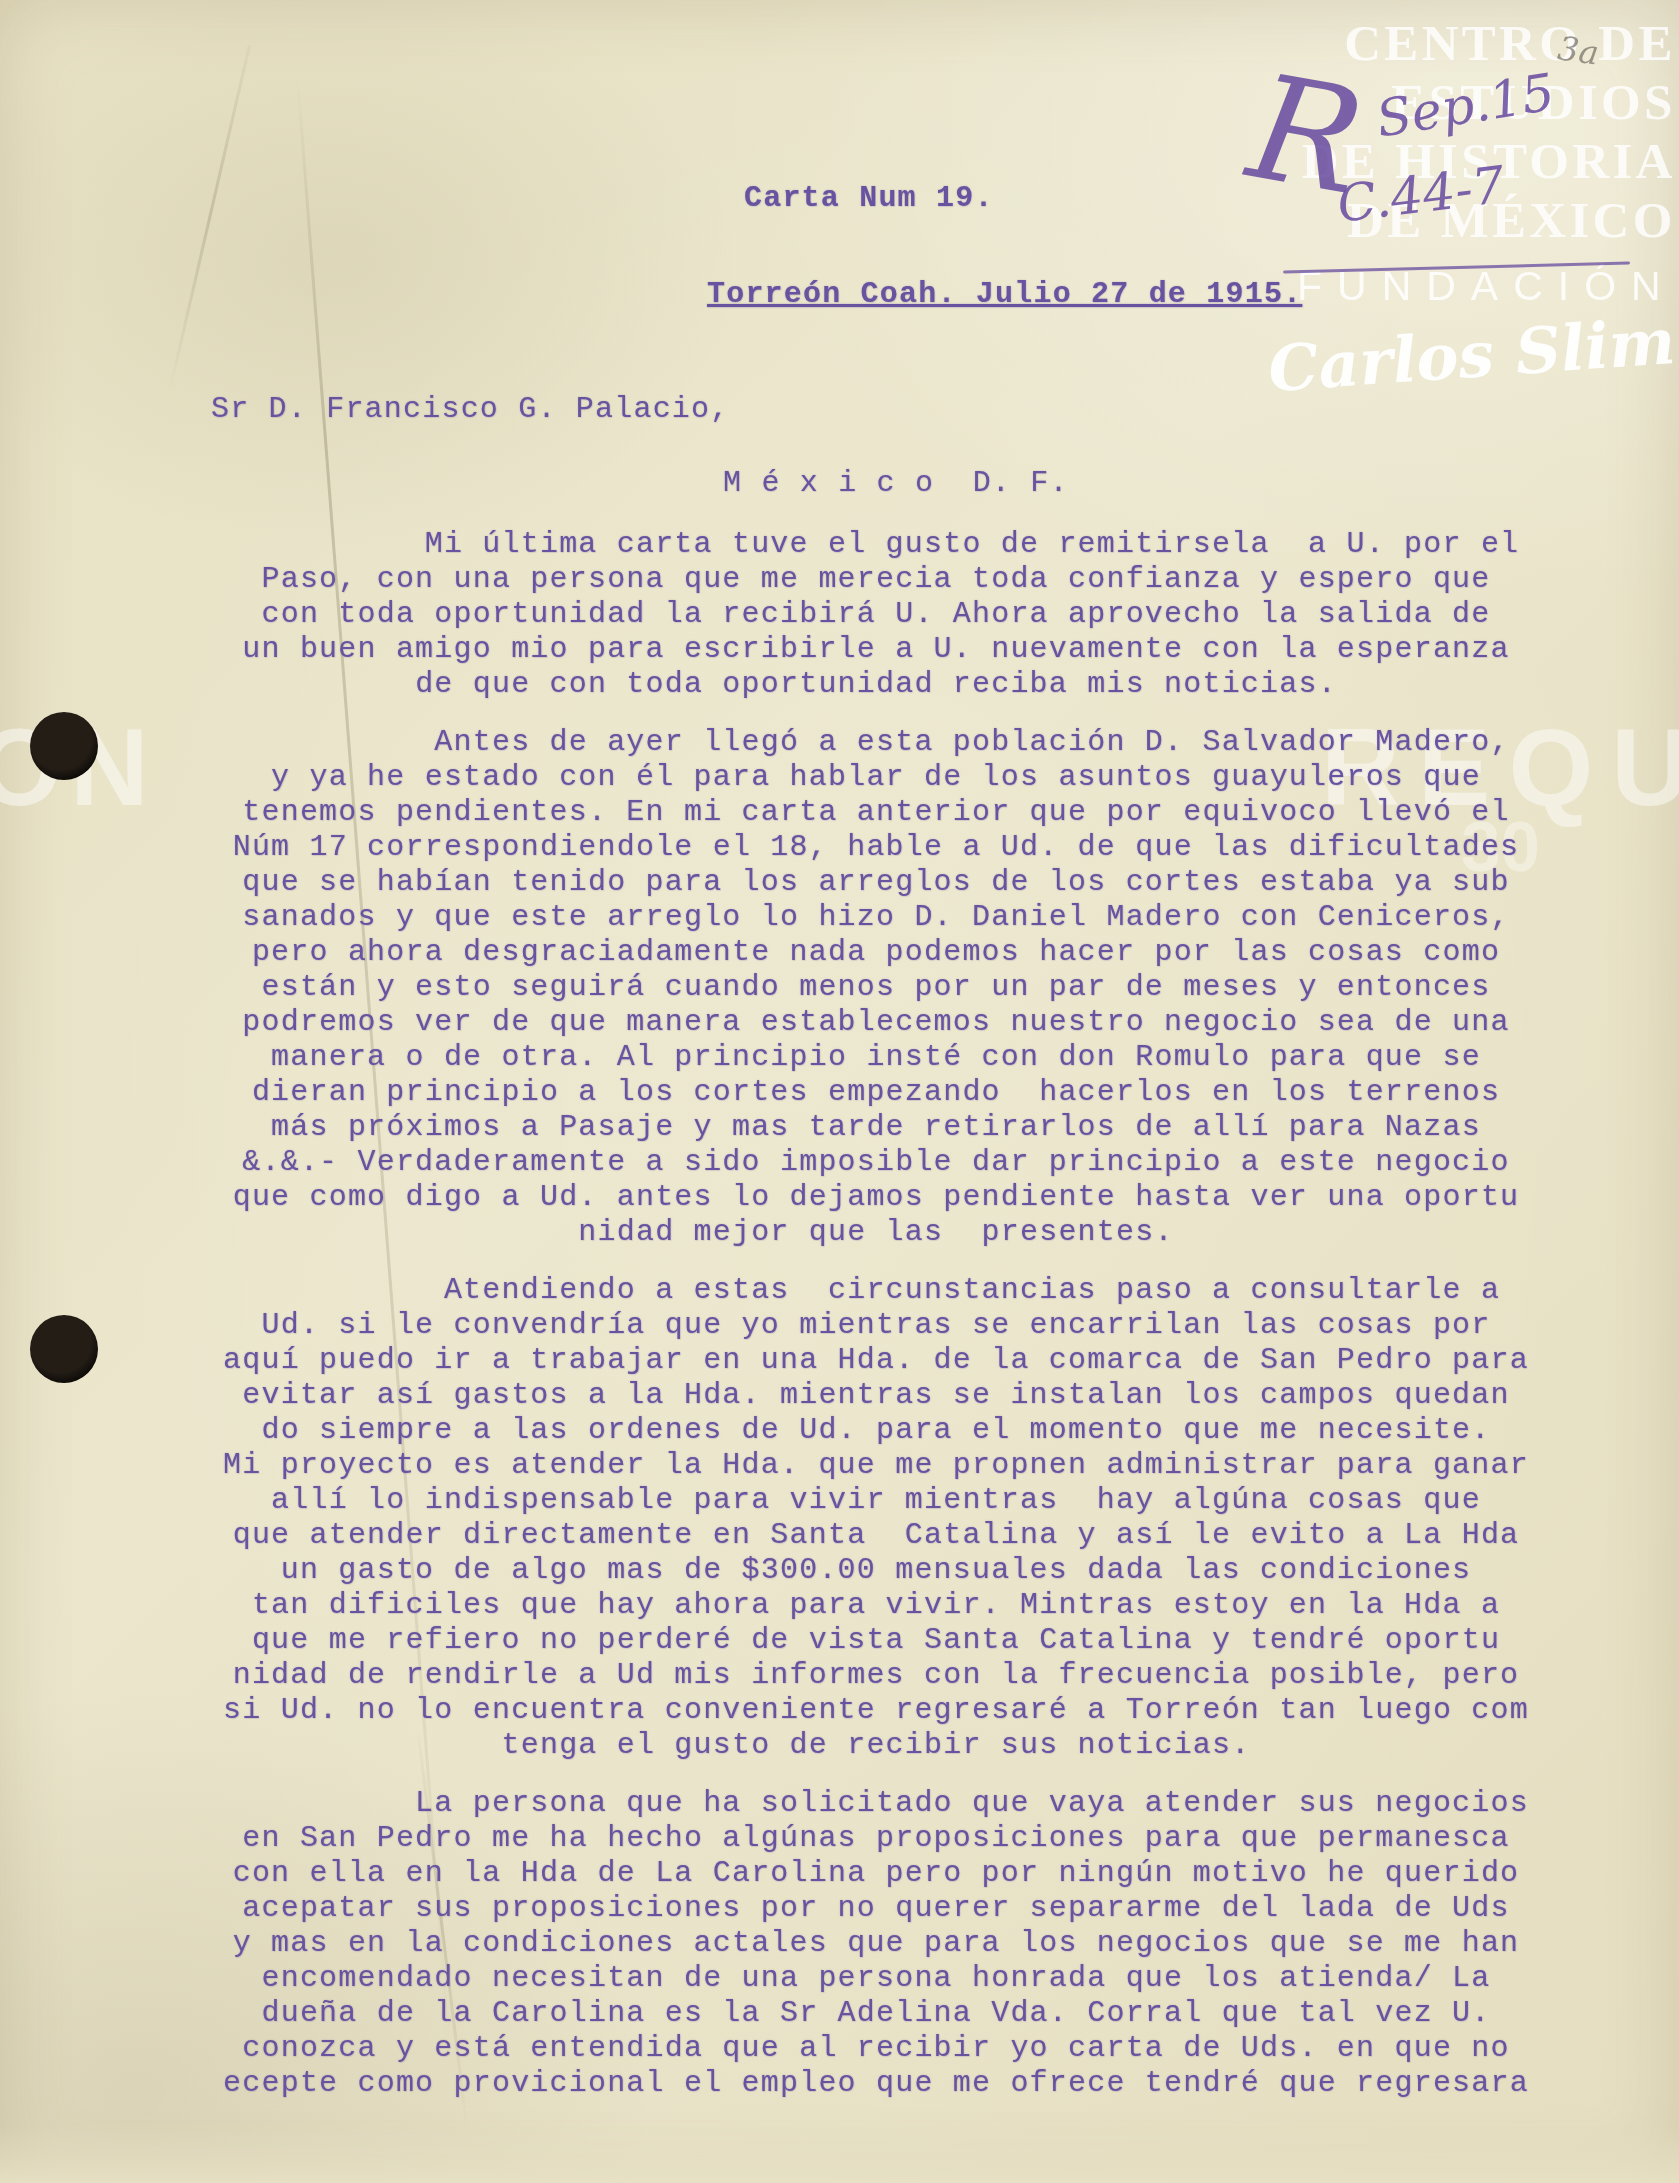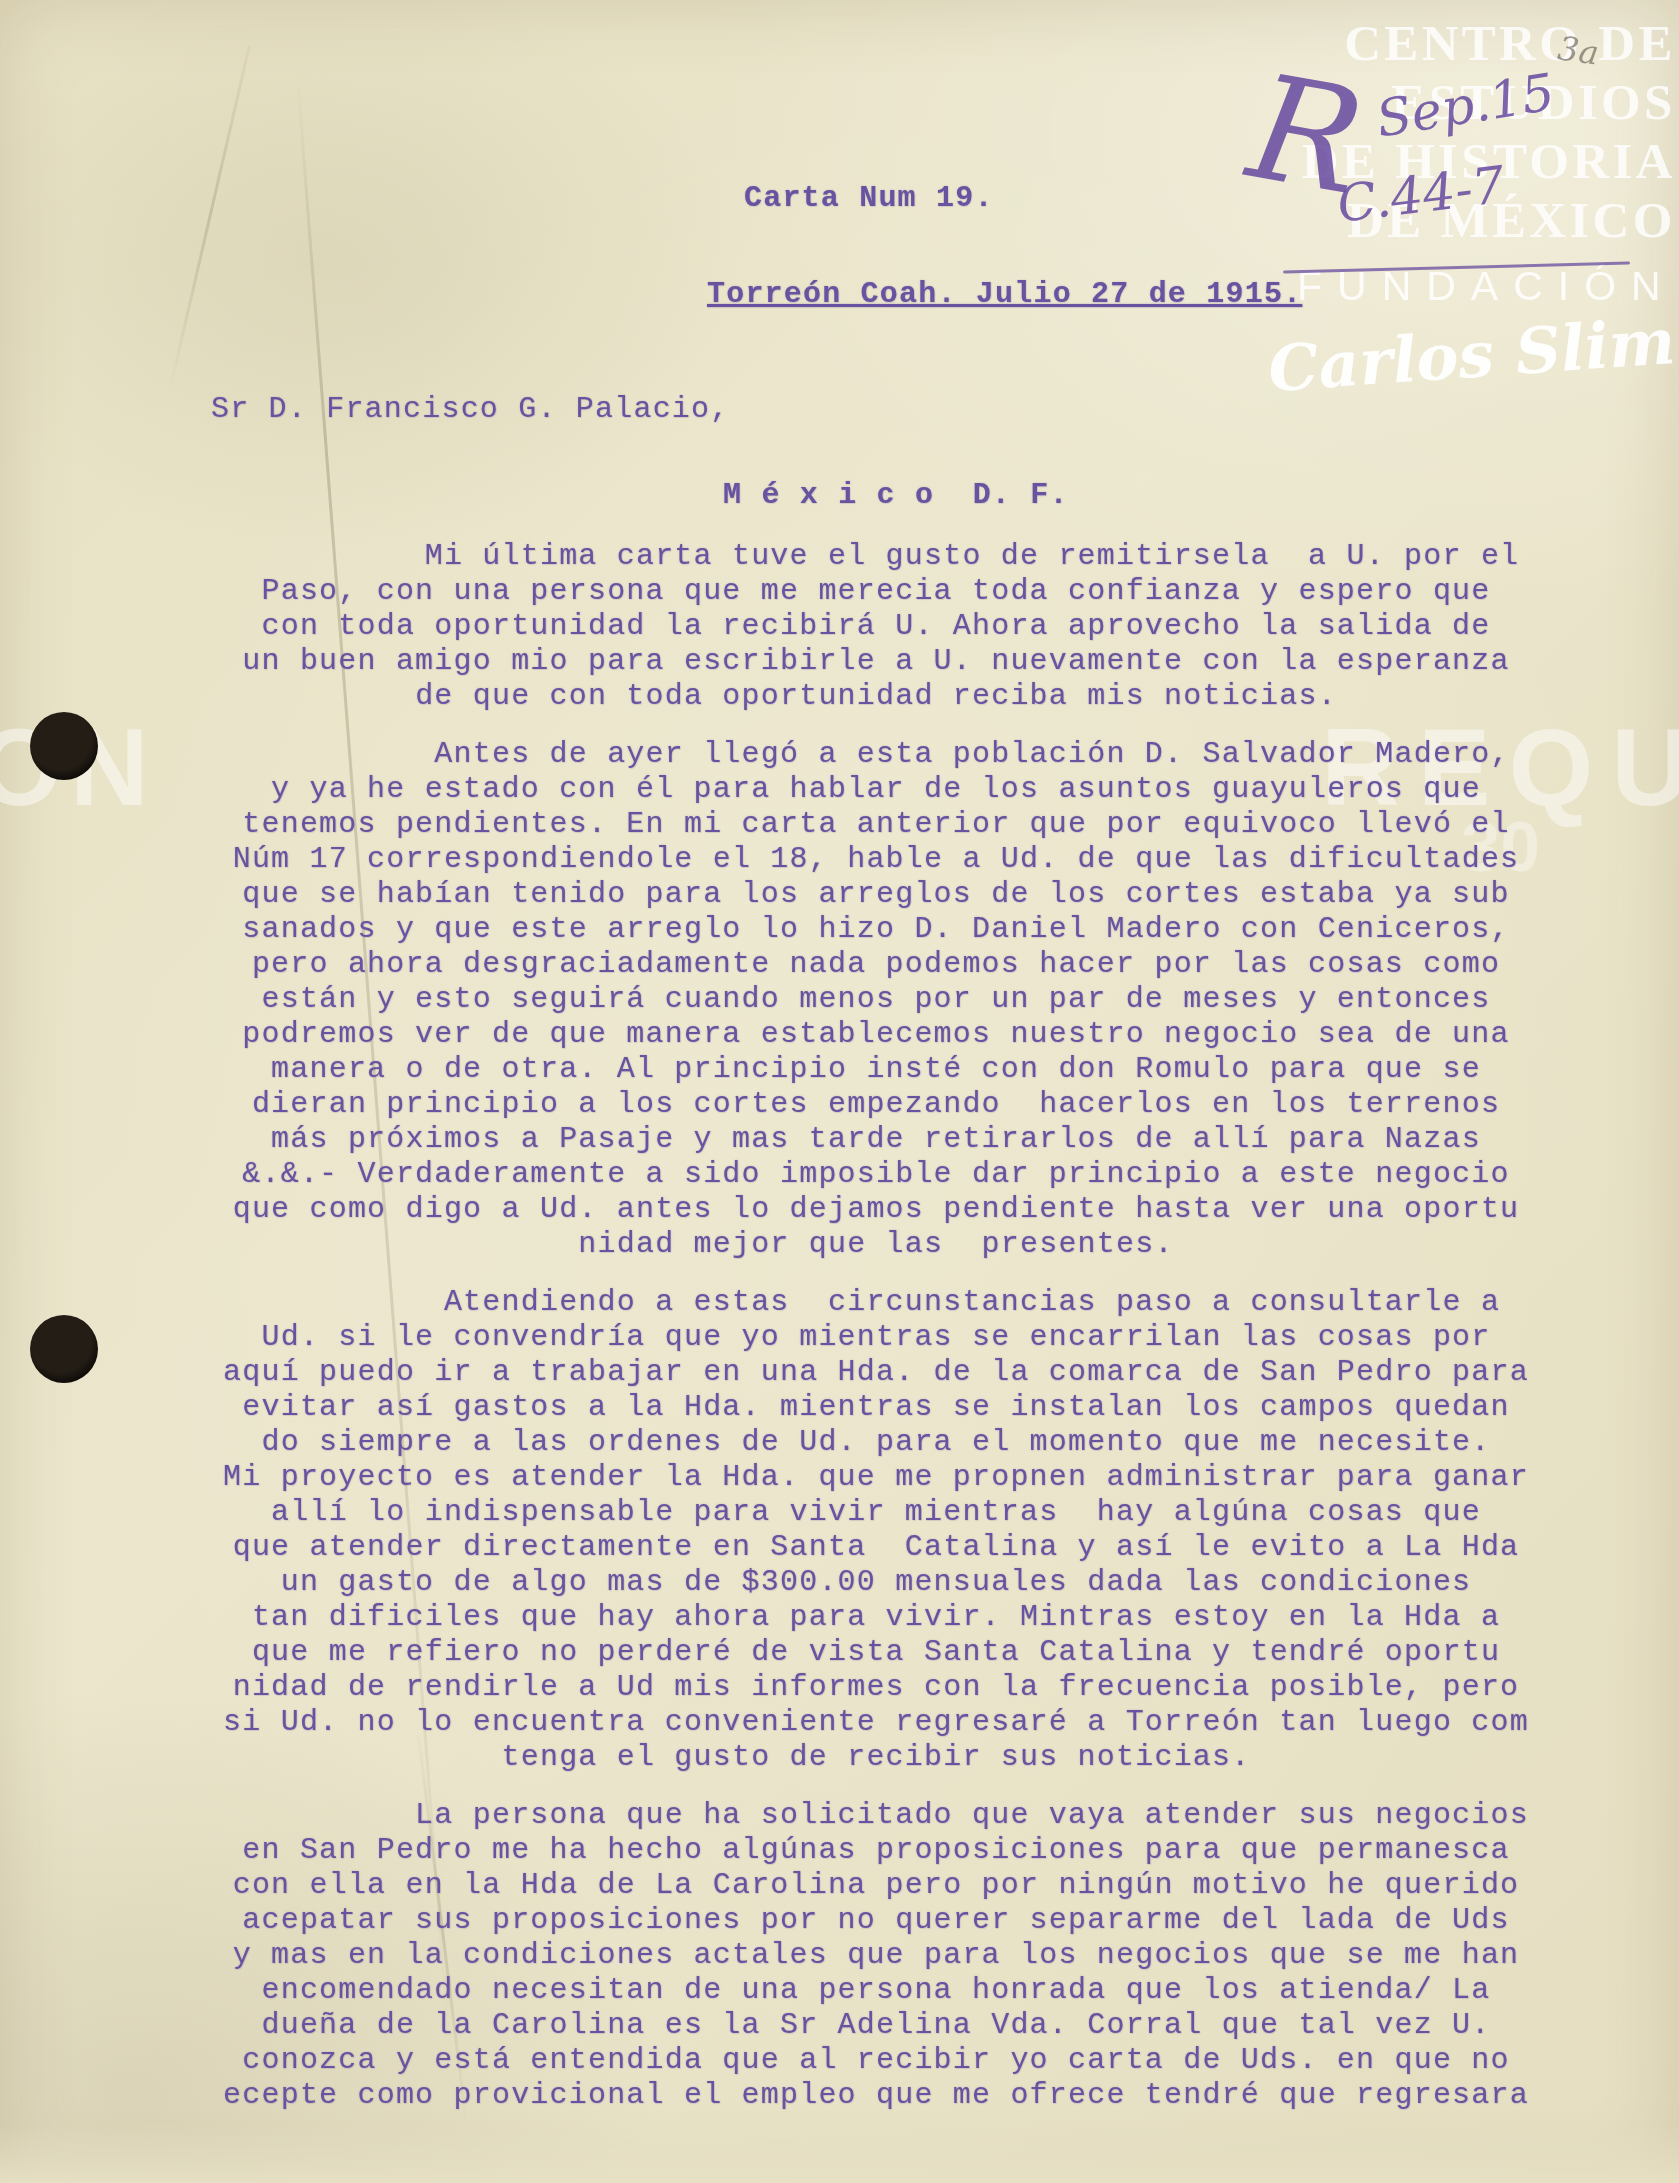--- a/index.html
+++ b/index.html
@@ -20,21 +20,21 @@
   .letter{
     position:absolute;left:211px;top:169px;width:1330px;
     color:#6753a0;
     text-shadow:0 0 1.7px rgba(103,83,160,0.38), 0.8px 0.8px 0 rgba(103,83,160,0.10);
     font-size:30px;line-height:35px;letter-spacing:1.2px;
   }
   .letter div{white-space:pre;}
   .h-carta{margin-left:533px;font-weight:bold;margin-top:12px;}
   .h-date{margin-left:496px;margin-top:61px;font-weight:bold;text-decoration:underline;}
   .recipient{margin-top:80px;}
-  .city{margin-top:51px;margin-left:512px;font-weight:bold;}
+  .city{margin-top:39px;margin-left:512px;font-weight:normal;}
   .salutation{margin-top:20px;}
   .paragraphs{margin-top:26.4px;}
   .para{margin-bottom:23px;text-align:center;}
   
   .date-underline{
     position:absolute;left:1283px;top:266px;width:347px;height:3.3px;
     background:rgba(95,65,155,0.70);transform:rotate(-1.5deg);border-radius:2.5px;
   }
   
   .watermark{

